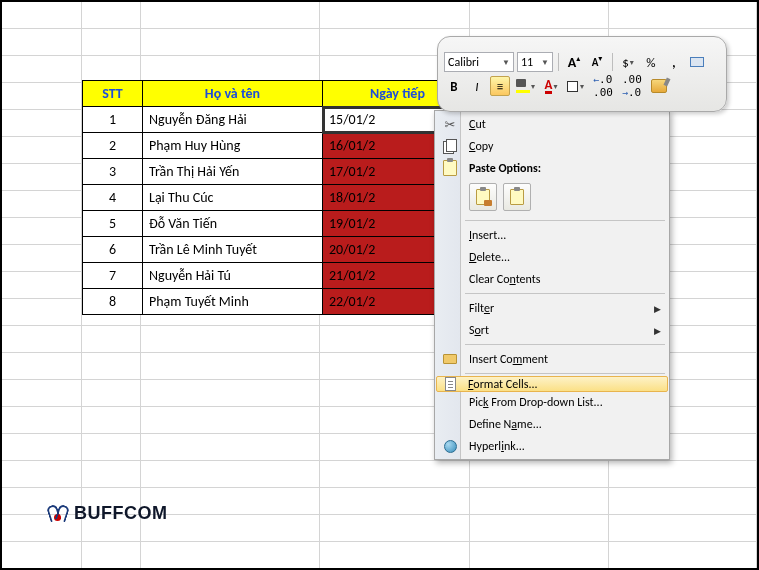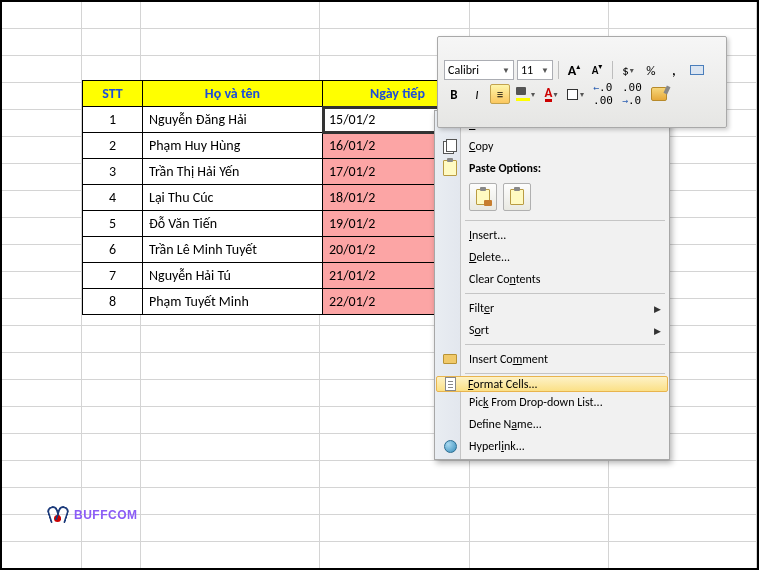--- a/index.html
+++ b/index.html
@@ -51,35 +51,35 @@
   table.data th {
     background: #ffff00;
     font-weight: bold;
     text-align: center;
     color: #1d4ed8;
   }
   .col-stt { width: 60px; text-align: center; }
   .col-name { width: 180px; text-align: left; }
   .col-date { width: 150px; text-align: left; }
 
-  .sel { background: #fca5a5; }
+  .sel { background: #b91c1c; }
   .sel-border {
     outline: 3px solid #333;
     outline-offset: -2px;
   }
 
   .mini-toolbar {
     position: absolute;
     top: 34px;
     left: 435px;
     width: 290px;
     background: linear-gradient(#f6f6f6, #e6e6e4);
     border: 1px solid #a9a9a9;
-    border-radius: 2px;
-    padding: 20px 6px;
+    border-radius: 13px;
+    padding: 12px 6px;
     box-shadow: 2px 2px 4px rgba(0,0,0,.2);
     z-index: 10;
   }
   .mt-row { display: flex; align-items: center; gap: 3px; margin: 2px 0; height: 22px; }
   .mt-font { border: 1px solid #abadb3; background:#fff; font-size:12px; height:20px; padding: 1px 3px; width: 70px; display:flex; align-items:center; justify-content:space-between; }
   .mt-size { border: 1px solid #abadb3; background:#fff; font-size:12px; height:20px; padding: 1px 3px; width: 36px; display:flex; align-items:center; justify-content:space-between; }
   .mt-btn {
     height: 20px;
     min-width: 20px;
     display: inline-flex;
@@ -200,23 +200,23 @@
 
   .logo {
     position: absolute;
     left: 46px;
     bottom: 44px;
     display: flex;
     align-items: center;
     gap: 6px;
     font-family: Arial Black, Arial, sans-serif;
     font-weight: 900;
-    font-size: 12px;
+    font-size: 18px;
     letter-spacing: 0.5px;
-    color: #8b5cf6;
+    color: #0f172a;
     margin-top: 32px;
   }
   .logo .horns {
     width: 20px; height: 18px; position: relative;
   }
   .logo .horns::before, .logo .horns::after {
     content:''; position:absolute; top:0; width:7px; height:14px;
     border: 2px solid #1b3a7a; border-bottom:none; border-radius: 7px 7px 0 0;
   }
   .logo .horns::before { left:0; transform: rotate(-18deg);}

